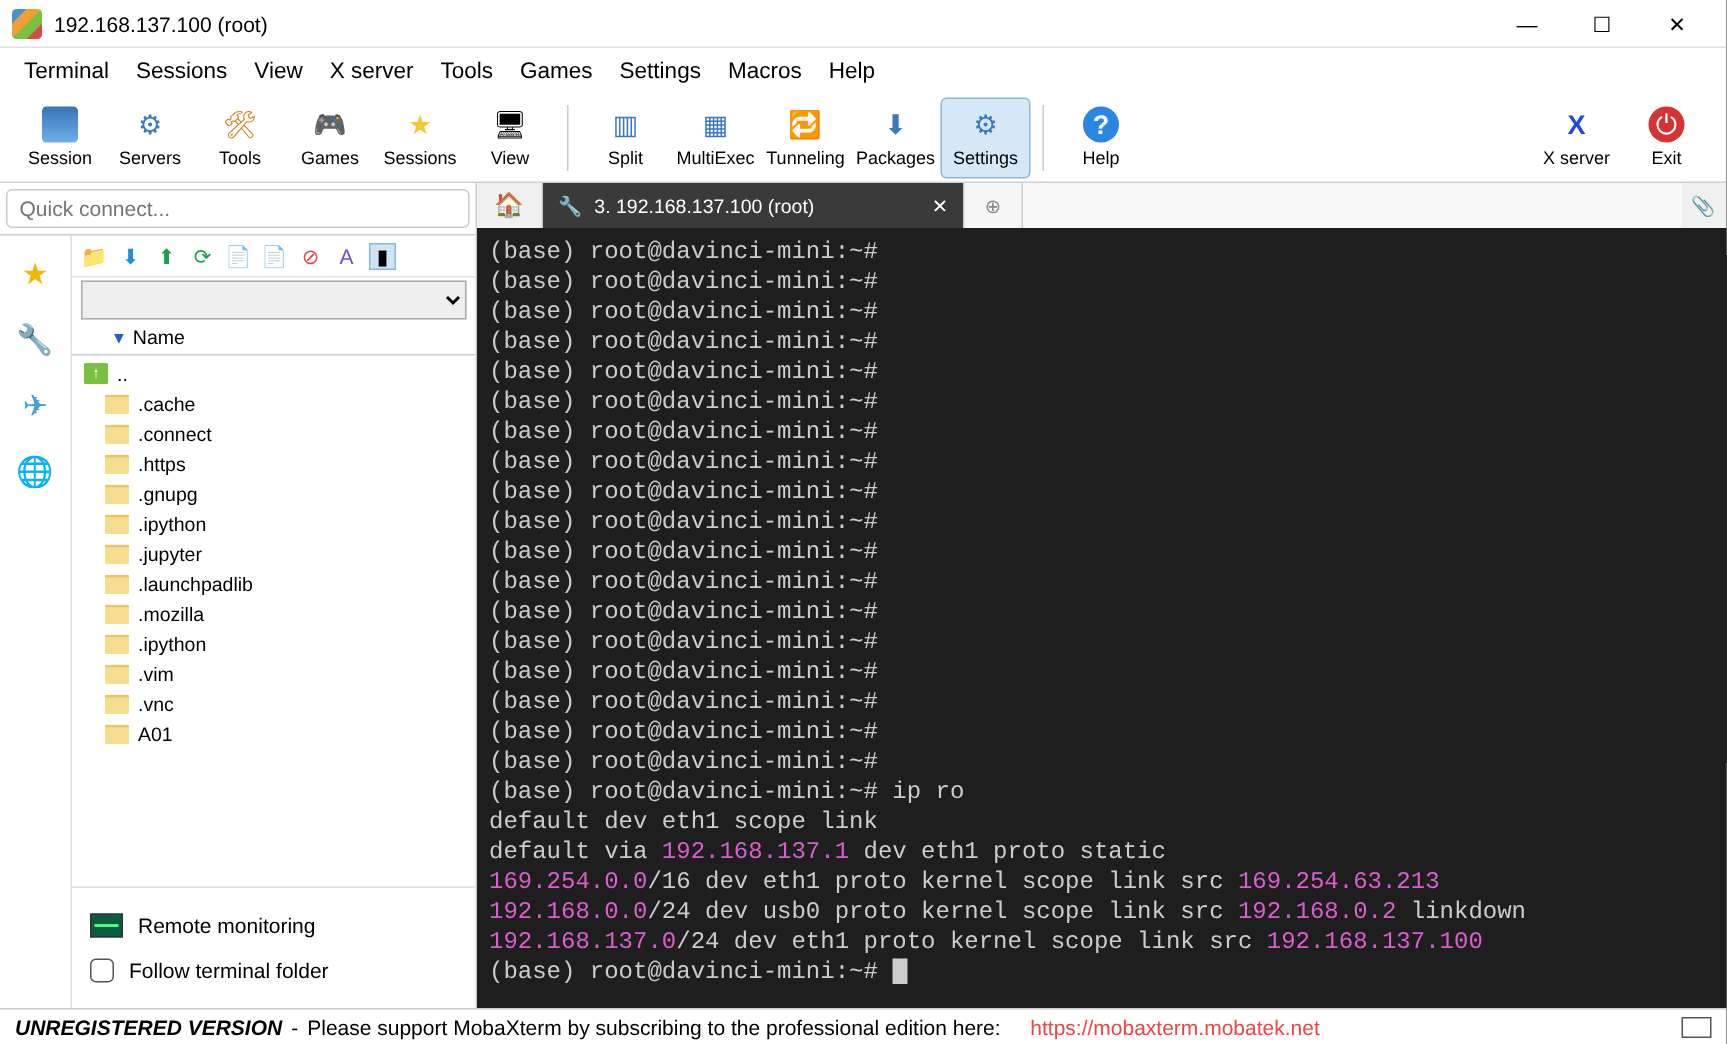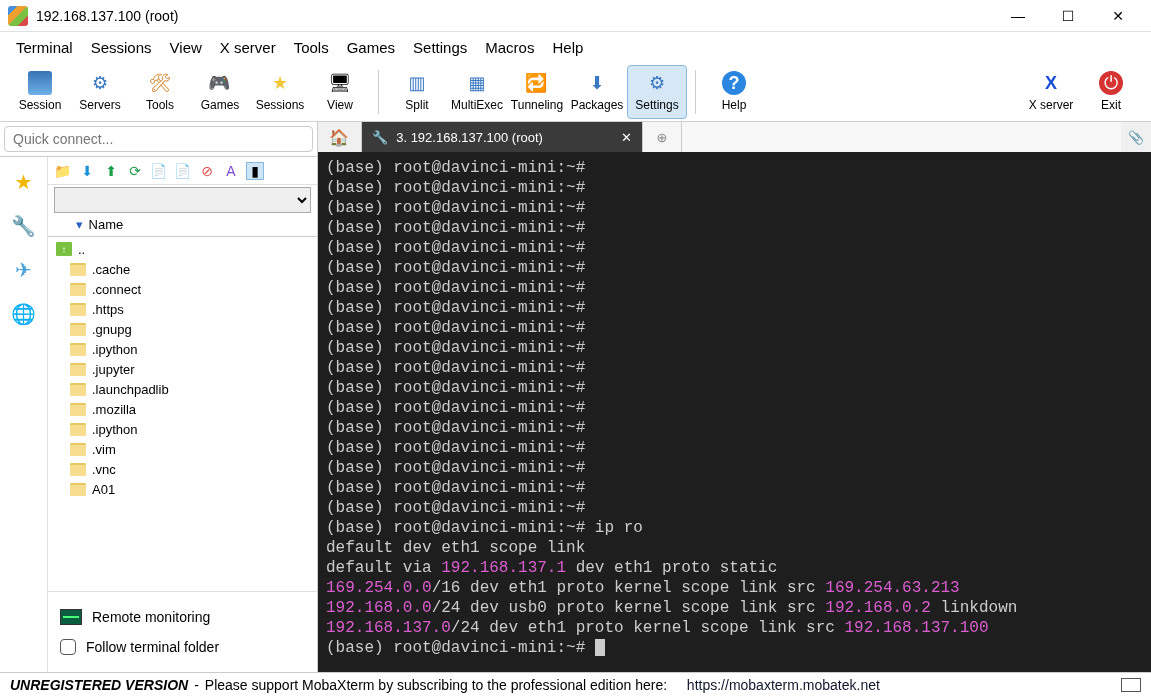--- a/index.html
+++ b/index.html
@@ -239,21 +239,21 @@
     .statusbar {
       height: 24px;
       display: flex;
       align-items: center;
       padding: 0 10px;
       font-size: 14px;
       border-top: 1px solid #ccc;
       gap: 6px;
     }
     .statusbar .unreg { font-weight: bold; font-style: italic; }
-    .statusbar .link { color: #0f172a; }
+    .statusbar .link { color: #ef4444; }
     .statusbar .boxicon { margin-left: auto; width: 20px; height: 14px; border: 1.5px solid #555; }
     .magenta { color: #da5ed0; }
     .ic-session { background: linear-gradient(#3873b5,#6fb0e8); border-radius:3px; }
     .ic-servers { color: #3a78c2; }
     .ic-tools { color: #d08020; }
     .ic-games { color: #777; }
     .ic-sessions { color: #f2c838; }
     .ic-view { }
     .ic-split { color: #3a78c2; }
     .ic-multi { color: #3a78c2; }

